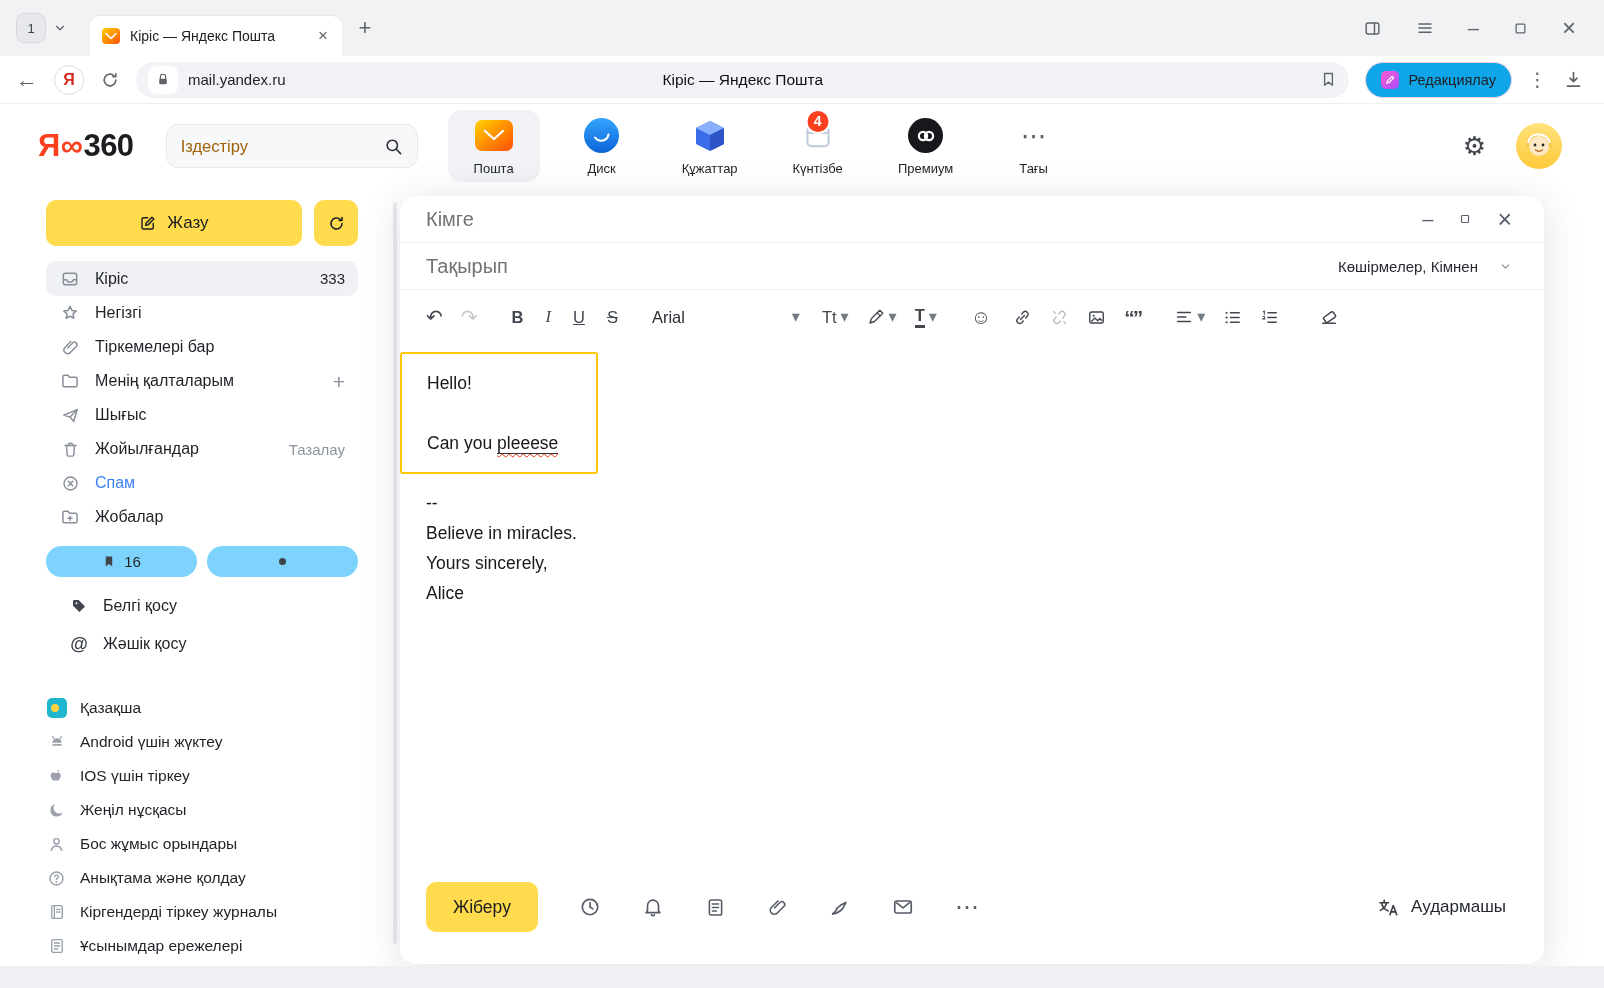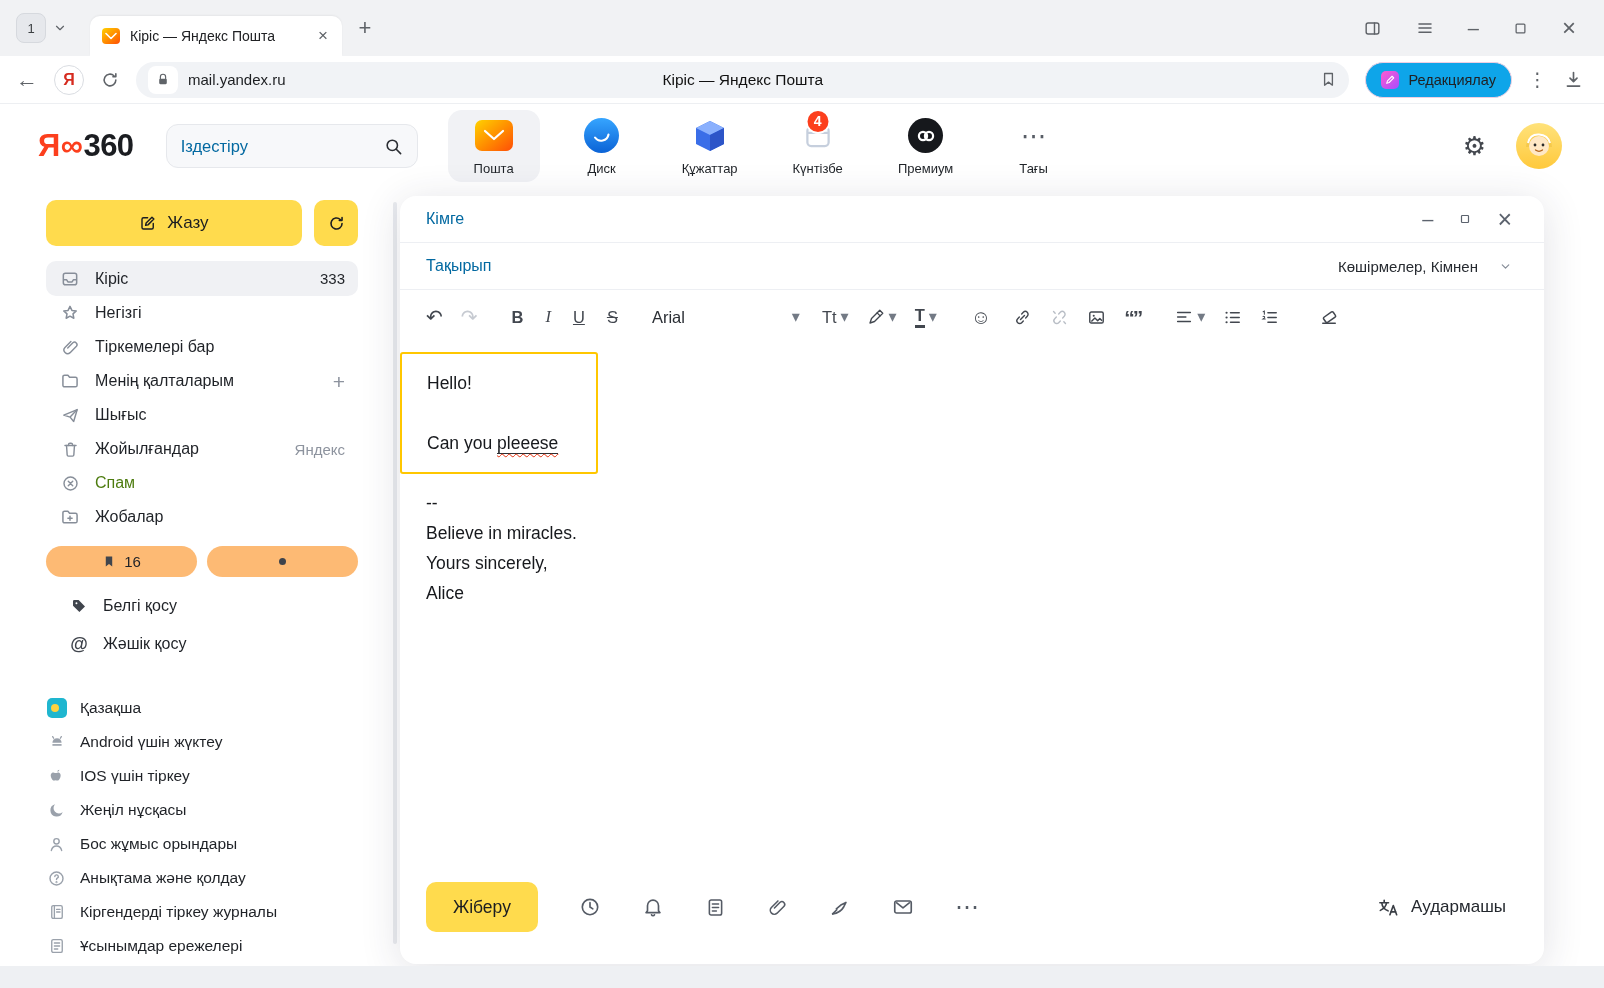--- a/index.html
+++ b/index.html
@@ -40,21 +40,21 @@
   .kebab{font-size:19px;color:#5f6368}
 
   
   .app-header{height:84px;background:#fff;display:flex;align-items:center;padding:0 42px 0 38px}
   .logo{font-size:31px;font-weight:700;letter-spacing:-.5px;display:flex;align-items:center}
   .logo-ya{color:#fc3f1d}
   .logo-inf{color:#fc3f1d;margin:0 1px}
   .logo-360{color:#1b1d21}
   .search{width:252px;height:44px;margin-left:32px;background:#f7f8fa;border:1px solid #e6e8ec;border-radius:12px;
     display:flex;align-items:center;padding:0 14px}
-  .search-text{flex:1;font-size:16.5px;color:#0369a1}
+  .search-text{flex:1;font-size:16.5px;color:#a16207}
   .services{display:flex;margin-left:30px;gap:16px}
   .service{width:92px;height:72px;border-radius:14px;display:flex;flex-direction:column;align-items:center;justify-content:center;gap:6px}
   .service.active{background:#f1f2f5}
   .service-label{font-size:13px;color:#1f2328;white-space:nowrap}
   .service-icon{height:38px;display:flex;align-items:center;justify-content:center;position:relative}
   .mail-ic{width:38px;height:31px;border-radius:7px;background:linear-gradient(140deg,#ffd200,#ff8a00 55%,#ff4e07);display:grid;place-items:center}
   .disk-ic{width:35px;height:35px;border-radius:50%;background:linear-gradient(180deg,#36a5ff,#0b63d6);display:grid;place-items:center}
   .prem-ic{width:35px;height:35px;border-radius:50%;background:#16181c;display:grid;place-items:center}
   .cal-badge{position:absolute;top:-8px;left:50%;transform:translateX(-50%);width:25px;height:25px;border-radius:50%;
     background:#fc3f1d;color:#fff;font-size:14px;font-weight:700;display:grid;place-items:center;border:2px solid #fff}
@@ -73,40 +73,40 @@
   .btn-compose{flex:1;height:46px;background:#ffdb4d;border-radius:10px;display:flex;align-items:center;justify-content:center;
     gap:10px;font-size:17px;color:#1b1d21}
   .btn-refresh{width:44px;height:46px;background:#ffdb4d;border-radius:10px;display:grid;place-items:center;color:#1b1d21}
   .folders{margin-top:15px}
   .frow{height:34px;display:flex;align-items:center;gap:14px;padding:0 13px;border-radius:10px;font-size:16px;color:#1f2227}
   .frow.selected{background:#f0f1f4;height:35px}
   .ficon{width:22px;color:#878e99;display:grid;place-items:center}
   .fcount{margin-left:auto;font-size:15px;color:#1f2227}
   .faction{margin-left:auto;font-size:15px;color:#8d939e}
   .fplus{margin-left:auto;font-size:21px;color:#8d939e;line-height:1}
-  .muted-label{color:#4d7c0f}
+  .muted-label{color:#3b82f6}
   .pill-row{display:flex;gap:10px;margin-top:12px}
-  .pill{flex:1;height:31px;background:#fdba74;border-radius:16px;display:flex;align-items:center;justify-content:center;gap:8px;
+  .pill{flex:1;height:31px;background:#7dd3fc;border-radius:16px;display:flex;align-items:center;justify-content:center;gap:8px;
     font-size:15px;color:#1f2227}
   .dot{width:7px;height:7px;border-radius:50%;background:#3e434b}
   .addrows{margin-top:10px;padding-left:22px}
   .arow{height:38px;display:flex;align-items:center;gap:13px;font-size:16px;color:#1f2227}
   .aicon{width:22px;color:#40454d;display:grid;place-items:center}
   .at{font-size:18px;font-weight:700}
   .flinks{margin-top:28px}
   .lrow{height:34px;display:flex;align-items:center;gap:13px;font-size:15.5px;color:#1f2227}
   .licon{width:21px;color:#9aa1ab;display:grid;place-items:center}
   .flag{width:20px;height:20px;border-radius:5px;background:#1fb6cf;position:relative}
   .flag::after{content:"";position:absolute;left:4px;top:6px;width:8px;height:8px;border-radius:50%;background:#ffd23e}
 
   
   .composer{position:absolute;left:400px;top:8px;right:60px;bottom:24px;background:#fff;border-radius:16px;
     box-shadow:0 6px 40px rgba(40,40,70,.14)}
   .crow{height:47px;display:flex;align-items:center;padding:0 26px;border-bottom:1px solid #edeff3}
-  .field-label{font-size:16px;color:#0369a1}
+  .field-label{font-size:20px;color:#737373}
   .win-controls{margin-left:auto;display:flex;align-items:center;gap:26px;color:#5c636e;padding-right:6px}
   .wc-min{font-size:20px}
   .wc-close{font-size:25px;font-weight:300}
   .ccfrom{margin-left:auto;display:flex;align-items:center;gap:21px;font-size:15px;color:#272b31;padding-right:6px}
   .toolbar{height:54px;display:flex;align-items:center;padding:0 26px;color:#42474f}
   .tb{display:grid;place-items:center}
   .tb-letter{font-size:16.5px;font-weight:700}
   .tb-chevron{color:#737a85;margin-left:4px}
   .disabled{color:#c6cad1}
   .half{color:#b9bec6}
@@ -378,21 +378,21 @@
       </div>
       <div class="frow">
         <span class="ficon">
           <svg width="19" height="19" viewBox="0 0 24 24" fill="none" stroke="currentColor" stroke-width="1.8" stroke-linecap="round" stroke-linejoin="round">
               <path d="M5 7h14"></path>
               <path d="M9.5 7V5.8A1.8 1.8 0 0 1 11.3 4h1.4a1.8 1.8 0 0 1 1.8 1.8V7"></path>
               <path d="M7 7l.8 12a1.5 1.5 0 0 0 1.5 1.4h5.4a1.5 1.5 0 0 0 1.5-1.4L17 7"></path>
             </svg>
         </span>
         <span>Жойылғандар</span>
-        <span class="faction">Яндекс</span>
+        <span class="faction">Тазалау</span>
       </div>
       <div class="frow">
         <span class="ficon">
           <svg width="19" height="19" viewBox="0 0 24 24" fill="none" stroke="currentColor" stroke-width="1.8" stroke-linecap="round">
               <circle cx="12" cy="12" r="8.2"></circle>
               <path d="M9.2 9.2l5.6 5.6M14.8 9.2l-5.6 5.6"></path>
             </svg>
         </span>
         <span class="muted-label">Спам</span>
       </div>

